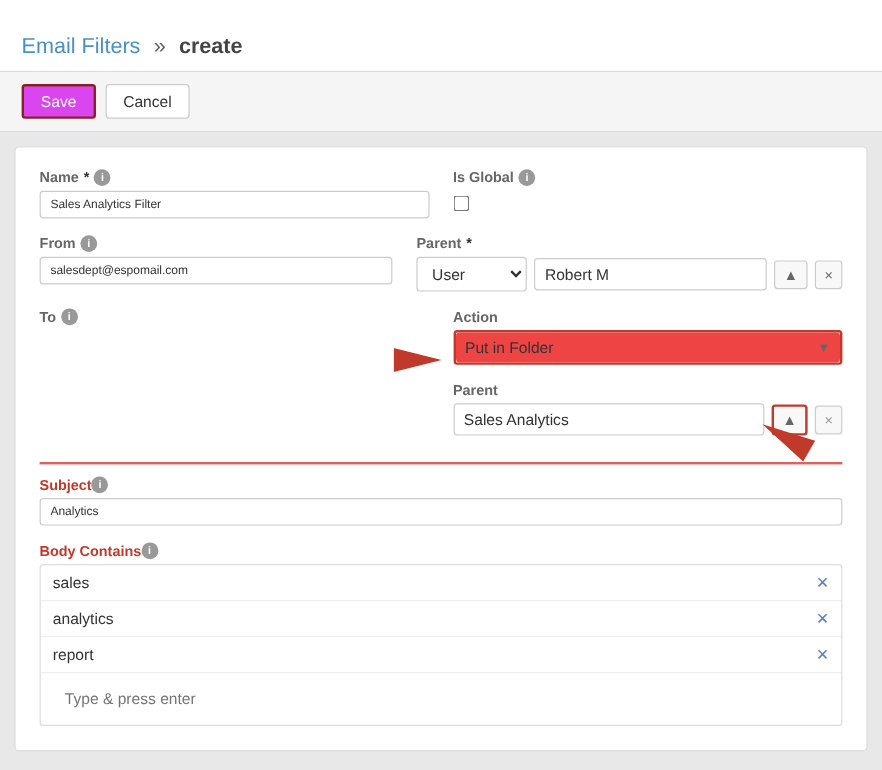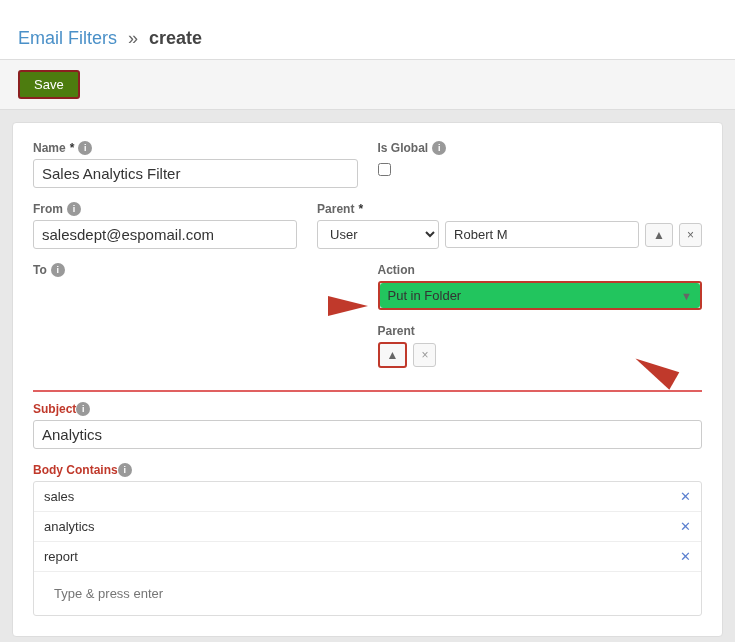--- a/index.html
+++ b/index.html
@@ -28,21 +28,21 @@
       font-weight: bold;
     }
     .toolbar {
       padding: 10px 18px;
       background: #f5f5f5;
       border-bottom: 1px solid #ddd;
       display: flex;
       gap: 8px;
     }
     .btn-save {
-      background: #4d7c0f;
+      background: #d946ef;
       color: #fff;
       border: 2px solid #8b2020;
       padding: 5px 14px;
       font-size: 13px;
       cursor: pointer;
       border-radius: 3px;
     }
     .btn-cancel {
       background: #fff;
       color: #333;
@@ -93,21 +93,21 @@
       border-radius: 50%;
       font-size: 9px;
       text-align: center;
       line-height: 14px;
       cursor: default;
     }
     .form-input {
       border: 1px solid #ccc;
       border-radius: 3px;
       padding: 5px 8px;
-      font-size: 15px;
+      font-size: 10px;
       color: #333;
       outline: none;
       width: 100%;
     }
     .checkbox-row {
       display: flex;
       align-items: center;
       gap: 6px;
       margin-top: 4px;
     }
@@ -116,21 +116,21 @@
       gap: 6px;
       align-items: center;
     }
     .parent-select {
       border: 1px solid #ccc;
       border-radius: 3px;
       padding: 5px 8px;
       font-size: 13px;
       color: #333;
       background: #fff;
-      width: 122px;
+      width: 92px;
     }
     .parent-input {
       border: 1px solid #ccc;
       border-radius: 3px;
       padding: 5px 8px;
       font-size: 13px;
       color: #333;
       flex: 1;
     }
     .icon-btn {
@@ -146,21 +146,21 @@
       position: relative;
       border: 2px solid #c0392b;
       border-radius: 3px;
     }
     .action-select {
       border: none;
       border-radius: 3px;
       padding: 5px 8px;
       font-size: 13px;
       color: #333;
-      background: #22c55e;
+      background: #ef4444;
       width: 100%;
       appearance: none;
       -webkit-appearance: none;
       cursor: pointer;
       outline: none;
     }
     .action-select-arrow {
       position: absolute;
       right: 8px;
       top: 50%;
@@ -265,20 +265,21 @@
 <div class="page-header">
   <span class="breadcrumb">
     <a href="#" style="color:#4a90c8; text-decoration:none;">Email Filters</a>
     <span class="separator">»</span>
     <span class="current">create</span>
   </span>
 </div>
 
 <div class="toolbar">
   <button class="btn-save">Save</button>
+  <button class="btn-cancel">Cancel</button>
 </div>
 
 <div class="form-container" style="position:relative;">
 
   <div class="form-row">
     <div class="form-group">
       <div class="form-label">
         <span>Name</span>
         <span class="required">*</span>
         <span class="info-icon">i</span>
@@ -348,20 +349,21 @@
 
   <div class="form-row" style="position:relative;">
     <div class="form-group" style="flex:0 0 calc(50% - 10px); max-width:calc(50% - 10px);">
       
     </div>
     <div class="form-group right" style="position:relative;">
       <div class="form-label">
         <span>Parent</span>
       </div>
       <div class="folder-row">
+        <input class="folder-input" type="text" value="Sales Analytics" style="">
         <button class="folder-btn-select">▲</button>
         <button class="folder-btn-clear">×</button>
       </div>
 
       <svg style="position:absolute; right:30px; bottom:-28px; pointer-events:none; z-index:5; transform:rotate(-60deg);" width="30" height="50">
         <polygon points="15,0 25,45 5,45" fill="#c0392b"></polygon>
       </svg>
     </div>
   </div>
 

